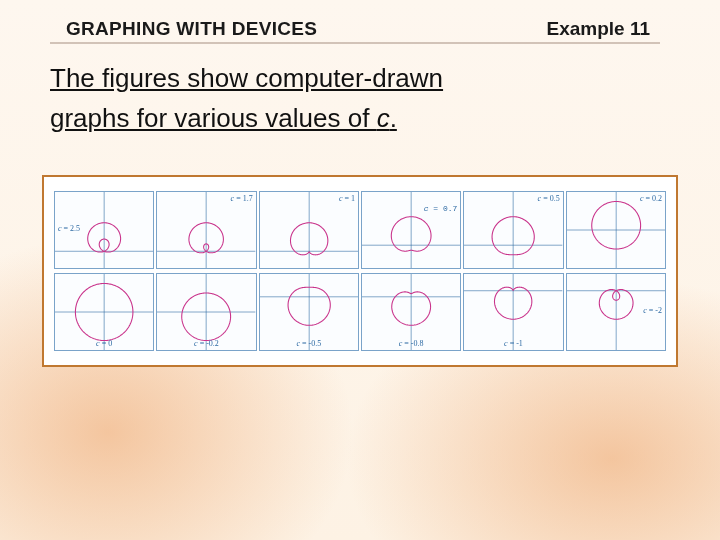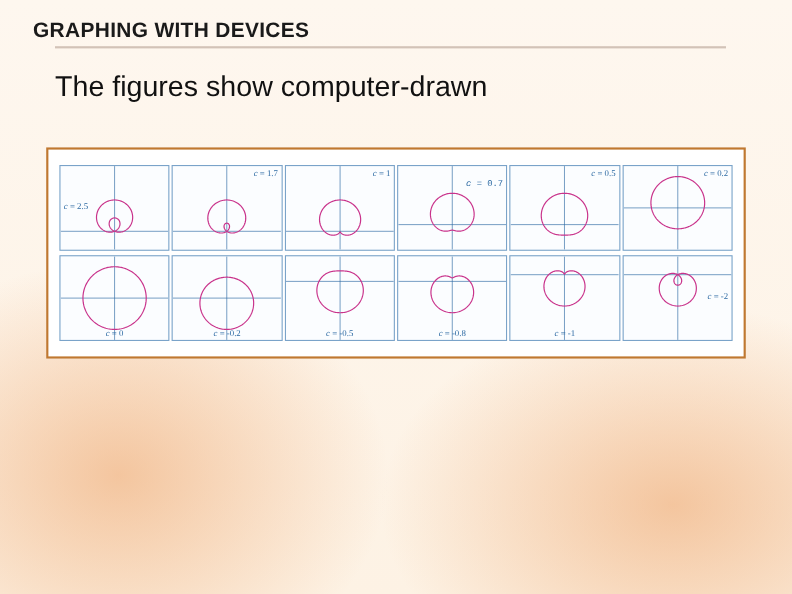--- a/index.html
+++ b/index.html
@@ -7,33 +7,34 @@
     width: 720px; height: 540px;
     font-family: Arial, Helvetica, sans-serif;
     background:
       radial-gradient(ellipse 350px 280px at 15% 80%, rgba(236,160,100,.55), transparent 70%),
       radial-gradient(ellipse 380px 260px at 85% 85%, rgba(236,160,100,.55), transparent 70%),
       linear-gradient(#fef7ef, #fdf2e4);
     overflow: hidden;
   }
   .header {
     display: flex; align-items: flex-end;
-    padding: 18px 50px 6px 30px;
+    padding: 18px 50px 6px 66px;
     gap: 80px;
   }
   .header-rule {
     position: absolute; left: 50px; right: 60px; top: 42px;
     height: 2px; background: rgba(80,40,20,.25);
   }
   .section-title { font-size: 19px; font-weight: bold; color: #1a1a1a; letter-spacing: .3px; }
   .example { font-size: 19px; font-weight: bold; color: #1a1a1a; margin-left: auto; margin-right: 20px; }
   .body-text {
     padding: 12px 50px 0 50px;
     font-size: 26px; line-height: 1.55; color: #111;
     font-family: Arial, sans-serif;
+    text-decoration: underline;
   }
   .body-text .ital { font-style: italic; }
   .figure-wrap {
     margin: 36px 42px 0 42px;
     border: 2px solid #c07830;
     background: #fff;
     padding: 14px 10px 14px 10px;
   }
   .grid {
     display: grid;
@@ -57,25 +58,29 @@
   .credit {
     font-size: 7.5px; color: #555; margin-top: 6px;
     font-family: Arial, sans-serif;
   }
 </style>
 </head>
 <body>
 
 <div class="header">
   <span class="section-title">GRAPHING WITH DEVICES</span>
+  <span class="example">Example 11</span>
 </div>
 <div class="header-rule"></div>
 
 <div class="body-text">
   <div>The figures show computer-drawn</div>
+  <div>
+    <span>graphs for various values of </span><span class="ital">c</span><span>.</span>
+  </div>
 </div>
 
 <div class="figure-wrap">
   <div class="grid" id="chart-grid">
       <div class="cell">
         <svg viewBox="0 0 100 78" preserveAspectRatio="none">
           <line x1="0" x2="100" y1="60.84" y2="60.84" class="axis"></line>
           <line x1="50" x2="50" y1="0" y2="78" class="axis"></line>
           <path d="M58.36 60.84 L59.08 60.52 L59.79 60.16 L60.48 59.74 L61.16 59.27 L61.80 58.76 L62.42 58.20 L63.01 57.60 L63.57 56.95 L64.09 56.26 L64.57 55.54 L65.01 54.78 L65.40 53.98 L65.74 53.16 L66.04 52.31 L66.28 51.44 L66.48 50.54 L66.61 49.63 L66.70 48.71 L66.72 47.78 L66.69 46.84 L66.60 45.89 L66.45 44.95 L66.25 44.02 L65.98 43.09 L65.66 42.18 L65.28 41.28 L64.85 40.40 L64.36 39.55 L63.82 38.73 L63.23 37.93 L62.58 37.17 L61.90 36.45 L61.16 35.77 L60.39 35.13 L59.57 34.54 L58.72 33.99 L57.84 33.50 L56.93 33.06 L55.99 32.68 L55.02 32.35 L54.04 32.08 L53.05 31.86 L52.04 31.71 L51.02 31.62 L50.00 31.59 L48.98 31.62 L47.96 31.71 L46.95 31.86 L45.96 32.08 L44.98 32.35 L44.01 32.68 L43.07 33.06 L42.16 33.50 L41.28 33.99 L40.43 34.54 L39.61 35.13 L38.84 35.77 L38.10 36.45 L37.42 37.17 L36.77 37.93 L36.18 38.73 L35.64 39.55 L35.15 40.40 L34.72 41.28 L34.34 42.18 L34.02 43.09 L33.75 44.02 L33.55 44.95 L33.40 45.89 L33.31 46.84 L33.28 47.78 L33.30 48.71 L33.39 49.63 L33.52 50.54 L33.72 51.44 L33.96 52.31 L34.26 53.16 L34.60 53.98 L34.99 54.78 L35.43 55.54 L35.91 56.26 L36.43 56.95 L36.99 57.60 L37.58 58.20 L38.20 58.76 L38.84 59.27 L39.52 59.74 L40.21 60.16 L40.92 60.52 L41.64 60.84 L42.38 61.11 L43.12 61.32 L43.86 61.49 L44.60 61.60 L45.34 61.66 L46.07 61.67 L46.80 61.64 L47.50 61.56 L48.19 61.43 L48.86 61.25 L49.51 61.04 L50.13 60.78 L50.72 60.49 L51.28 60.16 L51.81 59.80 L52.30 59.40 L52.76 58.98 L53.17 58.53 L53.55 58.07 L53.89 57.58 L54.18 57.08 L54.43 56.56 L54.63 56.04 L54.80 55.51 L54.92 54.98 L54.99 54.45 L55.02 53.93 L55.01 53.41 L54.96 52.90 L54.87 52.41 L54.74 51.93 L54.57 51.47 L54.36 51.04 L54.13 50.63 L53.86 50.24 L53.56 49.89 L53.23 49.57 L52.88 49.28 L52.51 49.02 L52.12 48.81 L51.72 48.63 L51.30 48.49 L50.87 48.39 L50.44 48.32 L50.00 48.30 L49.56 48.32 L49.13 48.39 L48.70 48.49 L48.28 48.63 L47.88 48.81 L47.49 49.02 L47.12 49.28 L46.77 49.57 L46.44 49.89 L46.14 50.24 L45.87 50.63 L45.64 51.04 L45.43 51.47 L45.26 51.93 L45.13 52.41 L45.04 52.90 L44.99 53.41 L44.98 53.93 L45.01 54.45 L45.08 54.98 L45.20 55.51 L45.37 56.04 L45.57 56.56 L45.82 57.08 L46.11 57.58 L46.45 58.07 L46.83 58.53 L47.24 58.98 L47.70 59.40 L48.19 59.80 L48.72 60.16 L49.28 60.49 L49.87 60.78 L50.49 61.04 L51.14 61.25 L51.81 61.43 L52.50 61.56 L53.20 61.64 L53.93 61.67 L54.66 61.66 L55.40 61.60 L56.14 61.49 L56.88 61.32 L57.62 61.11 L58.36 60.84 Z" class="curve"></path>
         </svg>

